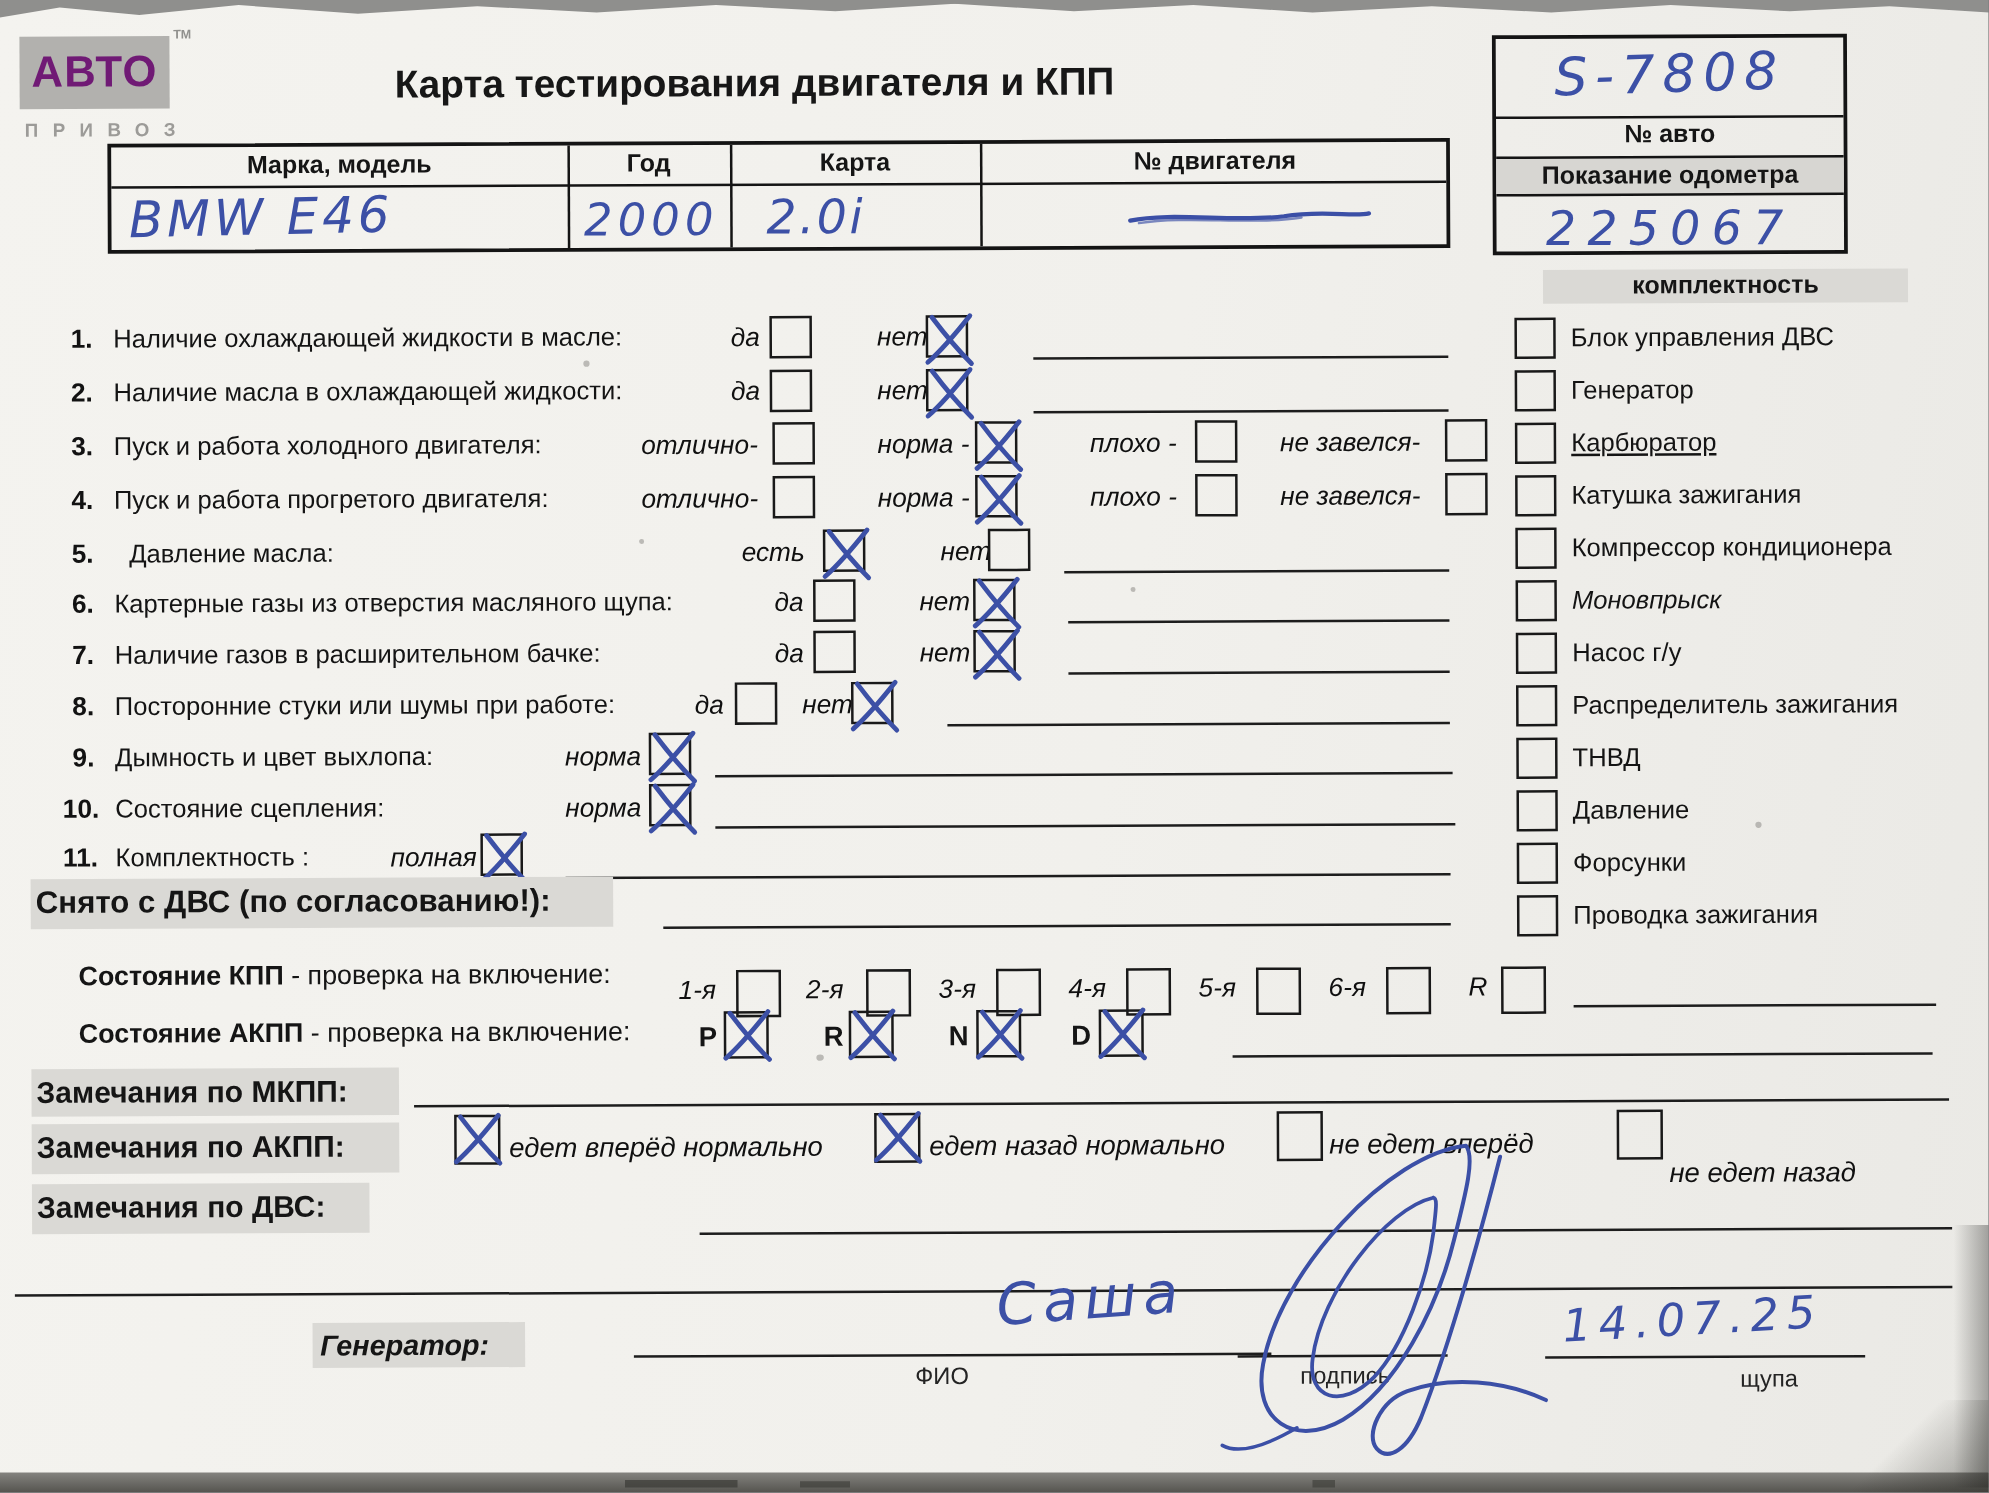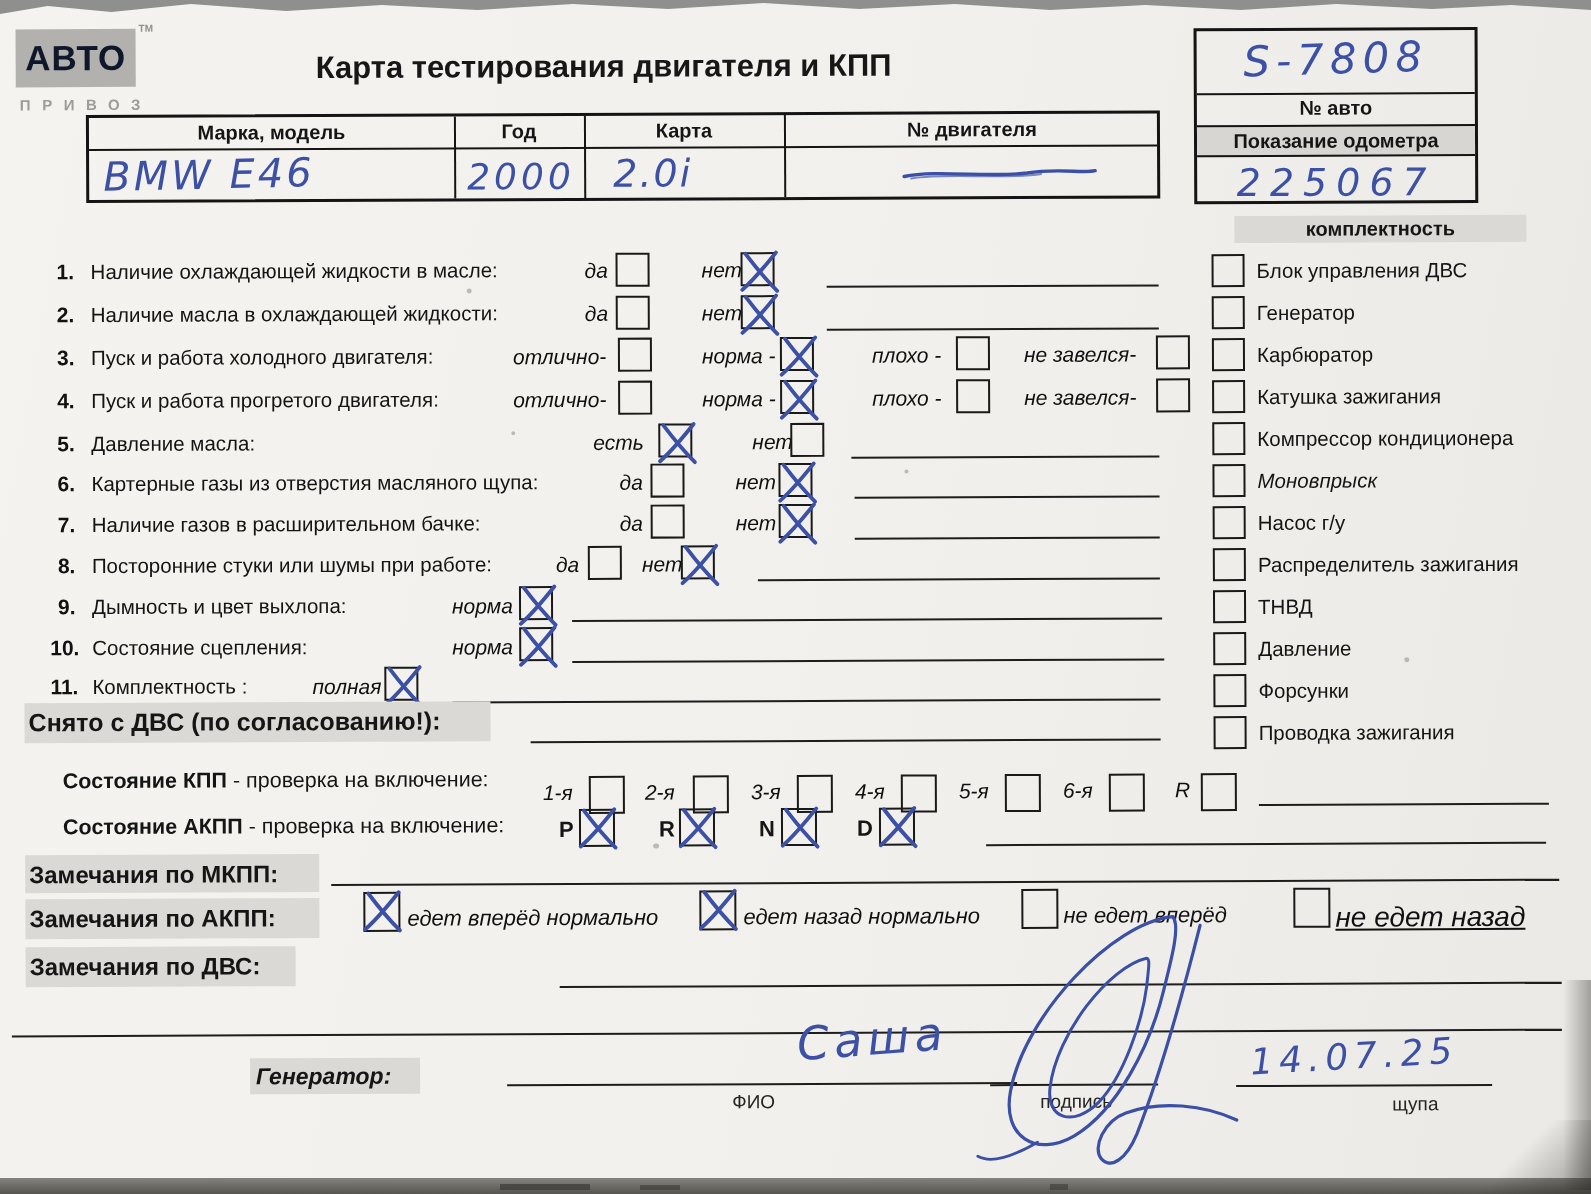--- a/index.html
+++ b/index.html
@@ -42,21 +42,21 @@
       <path class="xs" d="M8 5 C14 13 27 29 36 38"></path>
       <path class="xs" d="M35 4 C27 14 13 30 5 37"></path>
     </g>
   </defs>
 </svg>
 
 <div class="scan">
   <div class="paper"></div>
   <div class="tilt">
 
-    <div class="abs" style="left:18px;top:26px;width:120px;height:58px;background:#b2b1ae;color:#0f172a;font-weight:800;font-size:35px;text-align:center;line-height:58px;letter-spacing:1px;">АВТО</div>
+    <div class="abs" style="left:18px;top:26px;width:120px;height:58px;background:#b2b1ae;color:#701a75;font-weight:800;font-size:35px;text-align:center;line-height:58px;letter-spacing:1px;">АВТО</div>
     <div class="abs" style="left:141px;top:20px;font-size:10px;font-weight:700;color:#90908d;">ТМ</div>
     <div class="abs" style="left:22px;top:93px;font-size:15px;font-weight:700;color:#9c9b98;letter-spacing:11.5px;">ПРИВОЗ</div>
 
     <div class="abs" style="left:318px;top:48px;font-size:31px;font-weight:700;color:#171717;white-space:nowrap;">Карта тестирования двигателя  и КПП</div>
 
     <div class="abs" style="left:1196px;top:30px;width:284px;height:176px;border:3px solid #141414;box-sizing:border-box;">
       <div class="hw ctr" style="left:0;top:4px;width:100%;font-size:42px;letter-spacing:6px;transform:rotate(-1.5deg);">S-7808</div>
       <div class="abs" style="left:0;right:0;top:62px;border-top:2.6px solid #141414;"></div>
       <div class="abs ctr bh" style="left:0;top:66px;width:100%;font-size:20px;">№ авто</div>
       <div class="abs" style="left:0;right:0;top:94px;bottom:44px;background:#d7d6d2;border-top:2.6px solid #141414;border-bottom:2.6px solid #141414;"></div>
@@ -83,21 +83,21 @@
     </div>
 
     <div class="hl" style="left:1236px;top:218px;width:292px;height:27px;"></div>
     <div class="abs ctr bh" style="left:1236px;top:220px;width:292px;font-size:20px;">комплектность</div>
 
     <span class="cb sm" style="left:1213px;top:256px;"></span>
     <span class="lbl" style="left:1258px;top:261px;">Блок управления ДВС</span>
     <span class="cb sm" style="left:1213px;top:298px;"></span>
     <span class="lbl" style="left:1258px;top:303px;">Генератор</span>
     <span class="cb sm" style="left:1213px;top:340px;"></span>
-    <span class="lbl" style="left:1258px;top:345px;">Карбюратор</span>
+    <span class="lbl" style="left:1258px;top:345px;text-decoration:underline;">Карбюратор</span>
     <span class="cb sm" style="left:1213px;top:382px;"></span>
     <span class="lbl" style="left:1258px;top:387px;">Катушка зажигания</span>
     <span class="cb sm" style="left:1213px;top:424px;"></span>
     <span class="lbl" style="left:1258px;top:429px;">Компрессор кондиционера</span>
     <span class="cb sm" style="left:1213px;top:466px;"></span>
     <span class="lbl" style="left:1258px;top:471px;font-style:italic;">Моновпрыск</span>
     <span class="cb sm" style="left:1213px;top:508px;"></span>
     <span class="lbl" style="left:1258px;top:513px;">Насос г/у</span>
     <span class="cb sm" style="left:1213px;top:550px;"></span>
     <span class="lbl" style="left:1258px;top:555px;">Распределитель зажигания</span>
@@ -158,21 +158,21 @@
         <svg class="xm" viewBox="0 0 40 40">
           <use href="#xmk"></use>
         </svg>
       </span>
     <span class="opt" style="left:873px;top:387px;">плохо -</span>
     <span class="cb" style="left:957px;top:380px;"></span>
     <span class="opt" style="left:1025px;top:387px;">не завелся-</span>
     <span class="cb" style="left:1157px;top:380px;"></span>
 
     <span class="num" style="left:58px;top:429px;">5.</span>
-    <span class="lbl" style="left:92px;top:429px;">Давление масла:</span>
+    <span class="lbl" style="left:104px;top:429px;">Давление масла:</span>
     <span class="opt" style="left:594px;top:430px;">есть</span>
     <span class="cb checked" style="left:659px;top:423px;">
         <svg class="xm" viewBox="0 0 40 40">
           <use href="#xmk"></use>
         </svg>
       </span>
     <span class="opt" style="left:753px;top:430px;">нет</span>
     <span class="cb" style="left:791px;top:423px;"></span>
     <div class="ul" style="left:852px;top:457px;width:308px;"></div>
 
@@ -304,21 +304,21 @@
     <span class="opt" style="left:406px;top:904px;font-size:22px;">едет вперёд нормально</span>
     <span class="cb big checked" style="left:698px;top:890px;">
         <svg class="xm" viewBox="0 0 40 40">
           <use href="#xmk"></use>
         </svg>
       </span>
     <span class="opt" style="left:742px;top:904px;font-size:22px;">едет назад нормально</span>
     <span class="cb big" style="left:1020px;top:890px;"></span>
     <span class="opt" style="left:1062px;top:904px;font-size:22px;">не едет вперёд</span>
     <span class="cb big" style="left:1292px;top:890px;"></span>
-    <span class="opt" style="left:1334px;top:904px;font-size:28px;text-decoration:underline;">не едет назад</span>
+    <span class="opt" style="left:1334px;top:928px;font-size:22px;">не едет назад</span>
 
     <div class="hl" style="left:24px;top:944px;width:270px;height:40px;"></div>
     <div class="abs bh" style="left:28px;top:950px;font-size:24px;white-space:nowrap;">Замечания по ДВС:</div>
     <div class="ul" style="left:558px;top:985px;width:1002px;"></div>
 
     <div class="ul th" style="left:10px;top:1032px;width:1550px;"></div>
 
     <div class="hl" style="left:248px;top:1056px;width:170px;height:36px;"></div>
     <div class="abs bh" style="left:254px;top:1061px;font-size:23px;font-style:italic;white-space:nowrap;">Генератор:</div>
     <div class="ul th" style="left:505px;top:1083px;width:510px;"></div>

